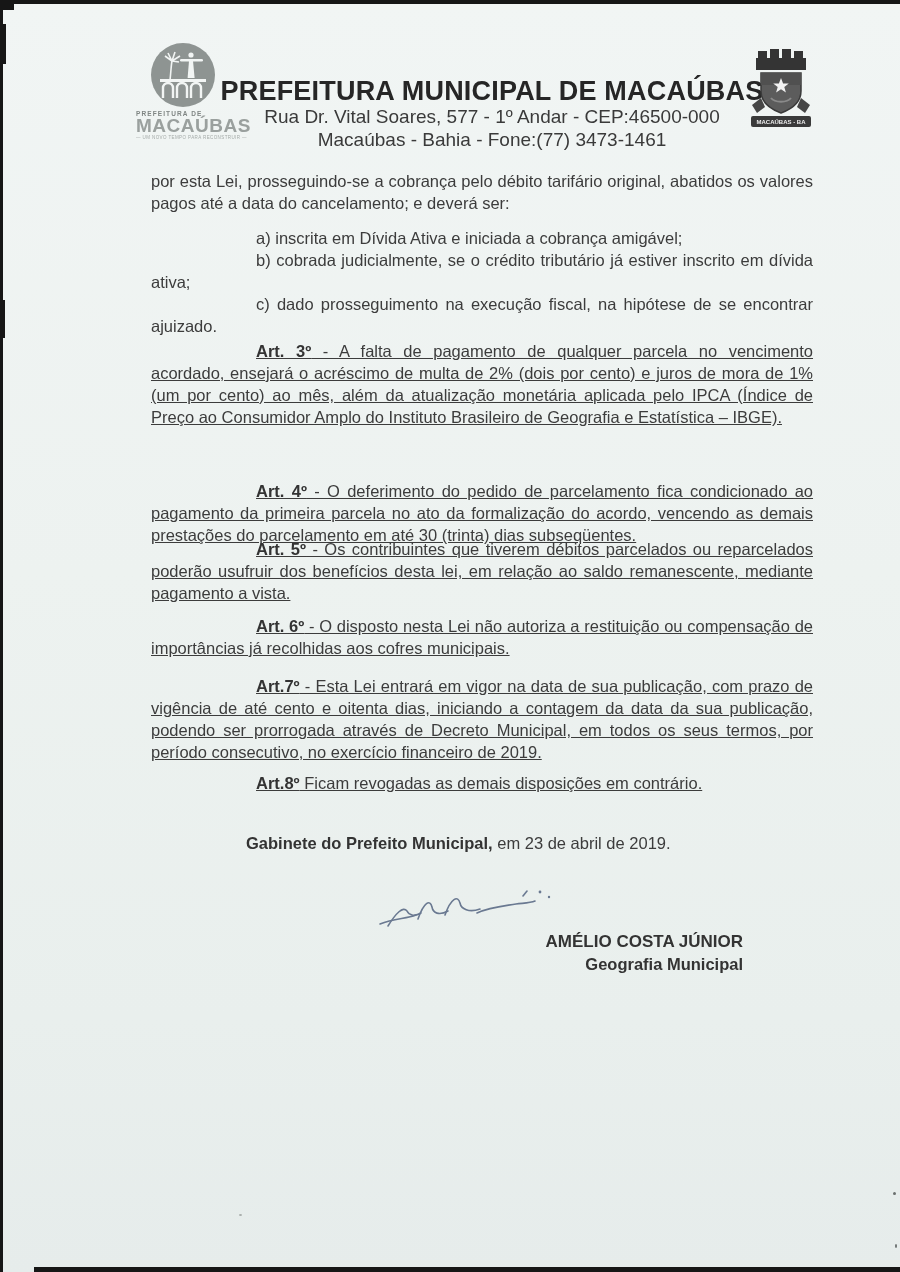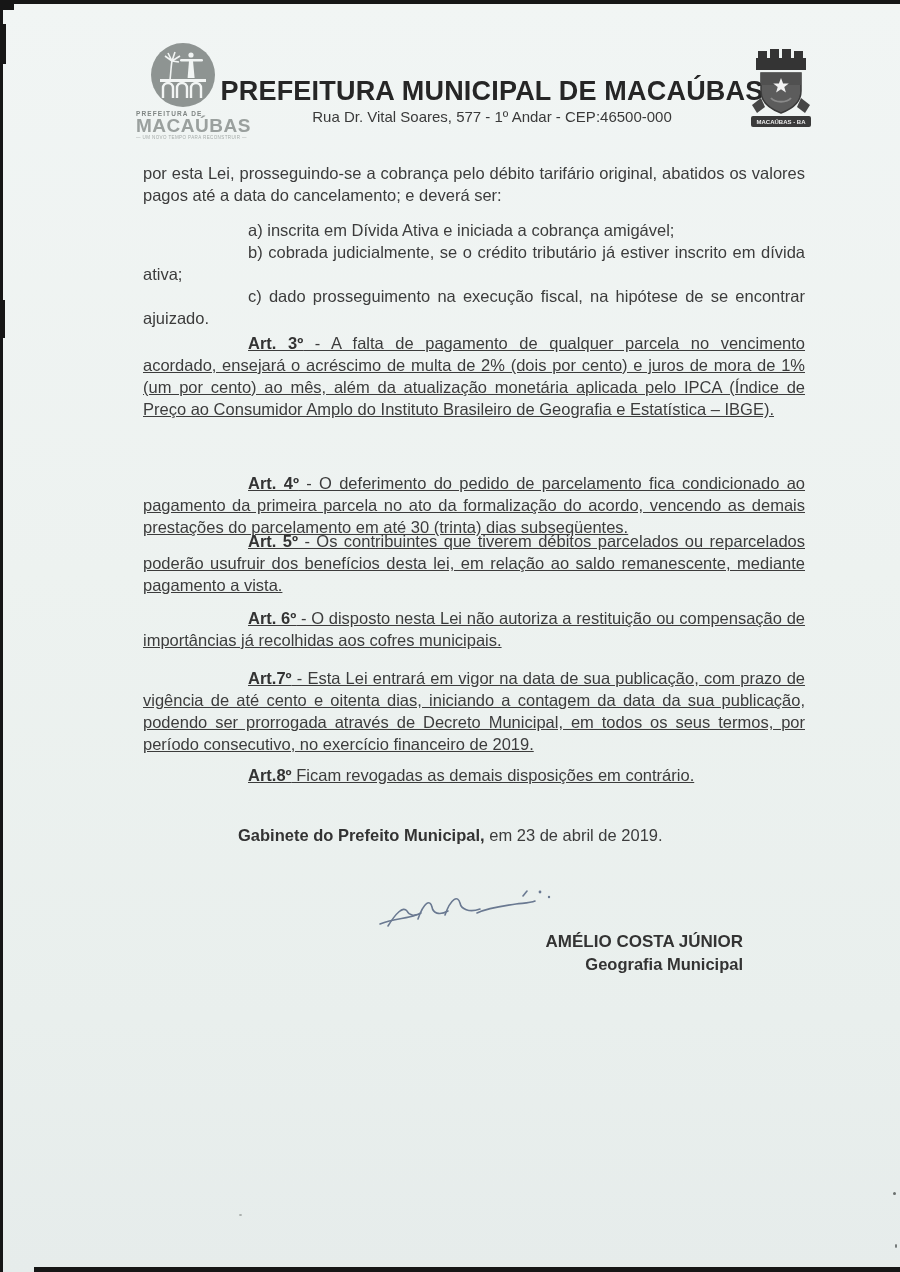--- a/index.html
+++ b/index.html
@@ -21,32 +21,32 @@
   .edge-blob-c{left:0;top:300px;width:5px;height:38px;}
   .edge-bottom{left:34px;top:1267px;width:866px;height:5px;}
   .speck{position:absolute;background:#6a6f6e;border-radius:50%;}
   .speck1{left:893px;top:1192px;width:3px;height:3px;}
   .speck2{left:895px;top:1244px;width:2px;height:4px;}
   .speck3{left:239px;top:1214px;width:3px;height:2px;opacity:.5;}
 
   
   .hdr-center{position:absolute;left:162px;top:52px;width:660px;text-align:center;margin-top:24px;}
   .hdr-title{font-size:27px;font-weight:bold;color:#262626;letter-spacing:.2px;line-height:30px;}
-  .hdr-line{font-size:15px;color:#3a3a3a;line-height:22.5px;}
+  .hdr-line{font-size:19px;color:#3a3a3a;line-height:22.5px;}
 
   .logo{position:absolute;left:136px;top:42px;width:110px;}
   .logo-circle{display:block;margin-left:14px;}
   .logo-pre{font-size:6.5px;font-weight:bold;color:#7f8583;letter-spacing:1.1px;margin-top:2px;}
   .logo-name{font-size:19px;font-weight:bold;color:#9aa09e;letter-spacing:.5px;line-height:18px;}
   .logo-tag{font-size:4.5px;color:#a4aaa8;letter-spacing:.4px;white-space:nowrap;}
 
   .crest{position:absolute;left:749px;top:46px;}
 
   
-  .par{position:absolute;left:143px;width:662px;margin:0;
+  .par{position:absolute;left:143px;width:662px;margin:8px;
        font-size:16.5px;line-height:22px;text-align:justify;color:#3c3c3c;}
   .indent{text-indent:105px;text-decoration:underline;}
   .indent-sm{text-indent:95px;}
   .par b{color:#333;}
   .items p{margin:0;text-indent:105px;text-align:justify;}
 
   .sig-block{position:absolute;left:143px;top:931px;width:600px;text-align:right;}
   .sig-name{font-size:17px;font-weight:bold;color:#333;line-height:22px;}
   .sig-role{font-size:16.5px;font-weight:bold;color:#333;line-height:22px;}
   .signature{position:absolute;left:372px;top:872px;}
@@ -87,20 +87,21 @@
       </g>
     </svg>
     <div class="logo-pre">PREFEITURA DE</div>
     <div class="logo-name">MACAÚBAS</div>
     <div class="logo-tag">— UM NOVO TEMPO PARA RECONSTRUIR —</div>
   </div>
 
   <div class="hdr-center">
     <div class="hdr-title">PREFEITURA MUNICIPAL DE MACAÚBAS</div>
     <div class="hdr-line">Rua Dr. Vital Soares, 577 - 1º Andar - CEP:46500-000</div>
+    <div class="hdr-line">Macaúbas - Bahia - Fone:(77) 3473-1461</div>
   </div>
 
   <div class="crest">
     <svg width="66" height="90" viewBox="0 0 66 90">
 
       <g fill="#343434">
         <rect x="9" y="5" width="9" height="8"></rect>
         <rect x="21" y="3" width="9" height="10"></rect>
         <rect x="33" y="3" width="9" height="10"></rect>
         <rect x="45" y="5" width="9" height="8"></rect>

